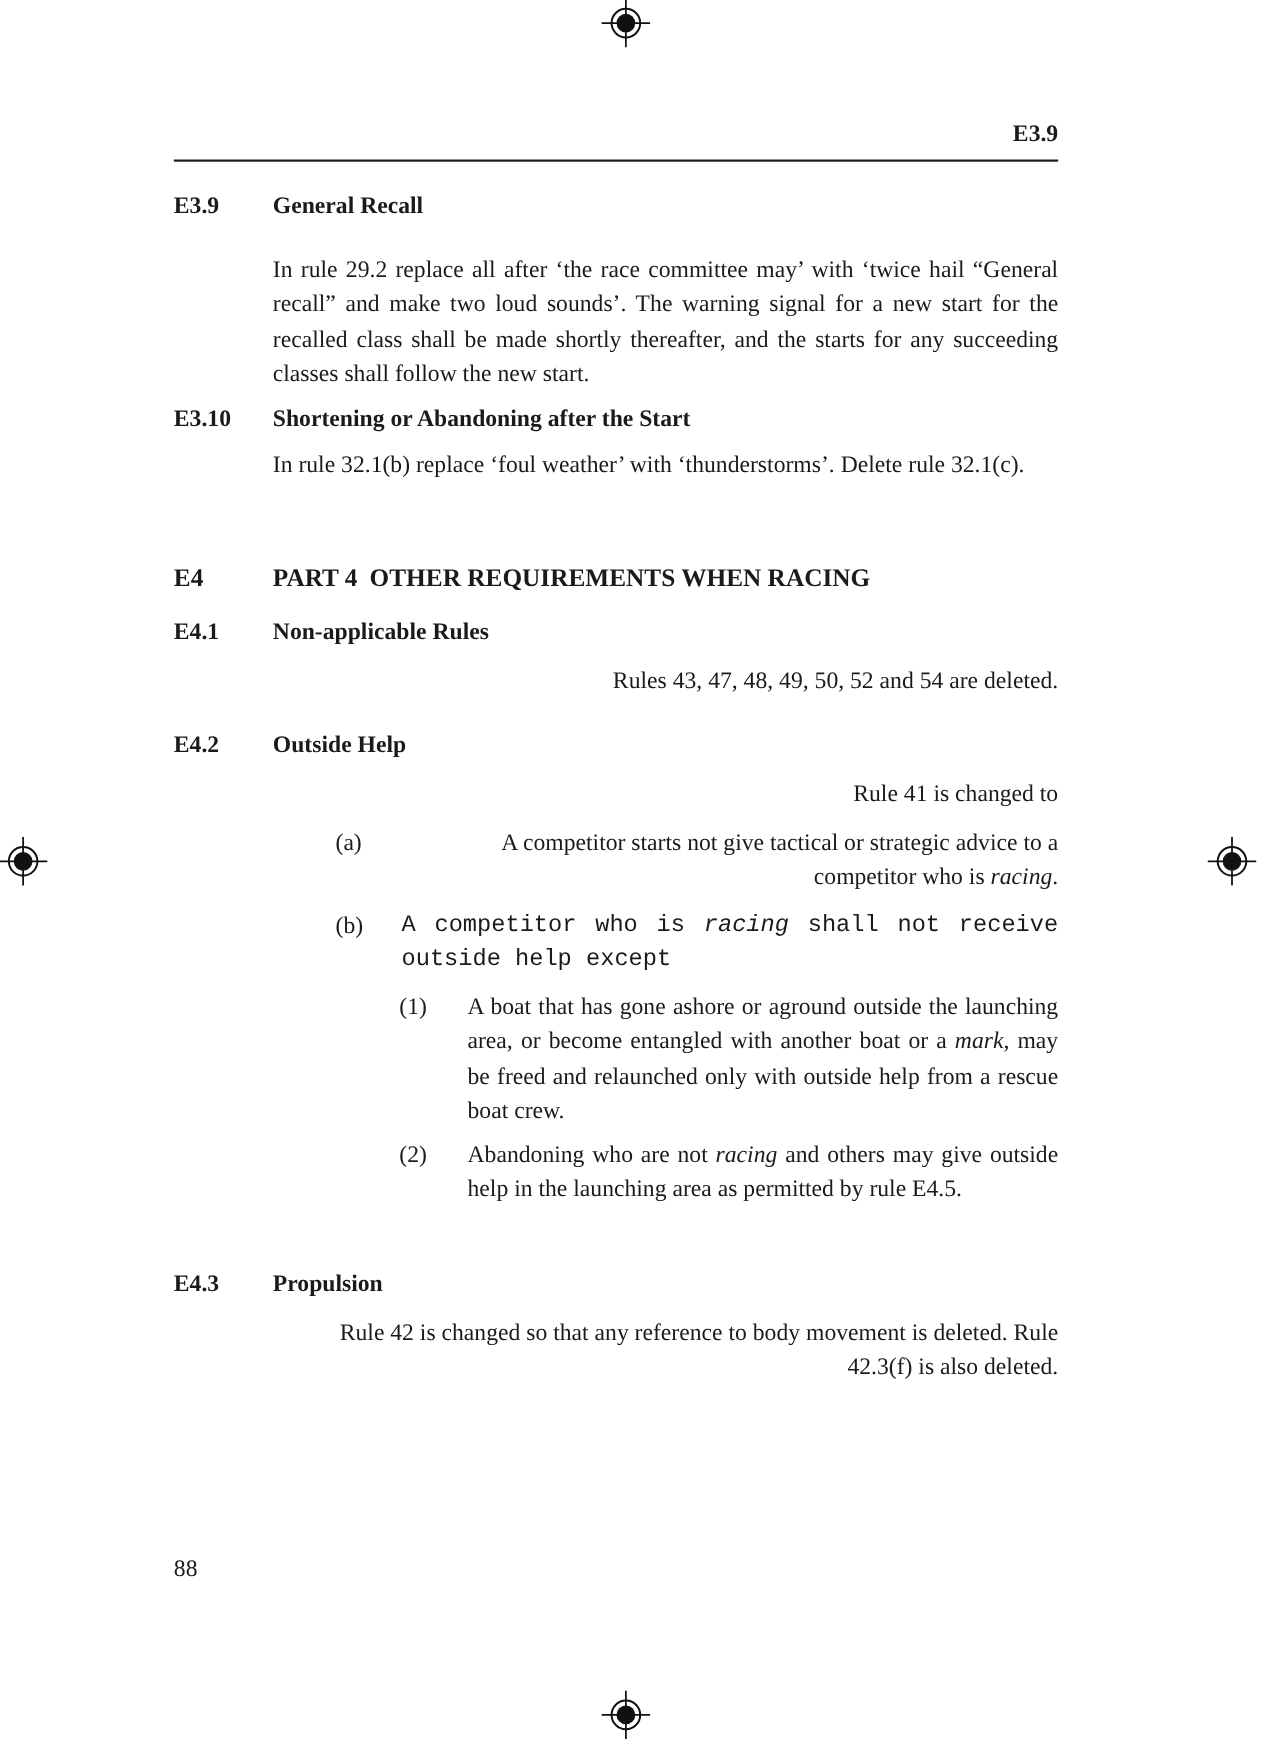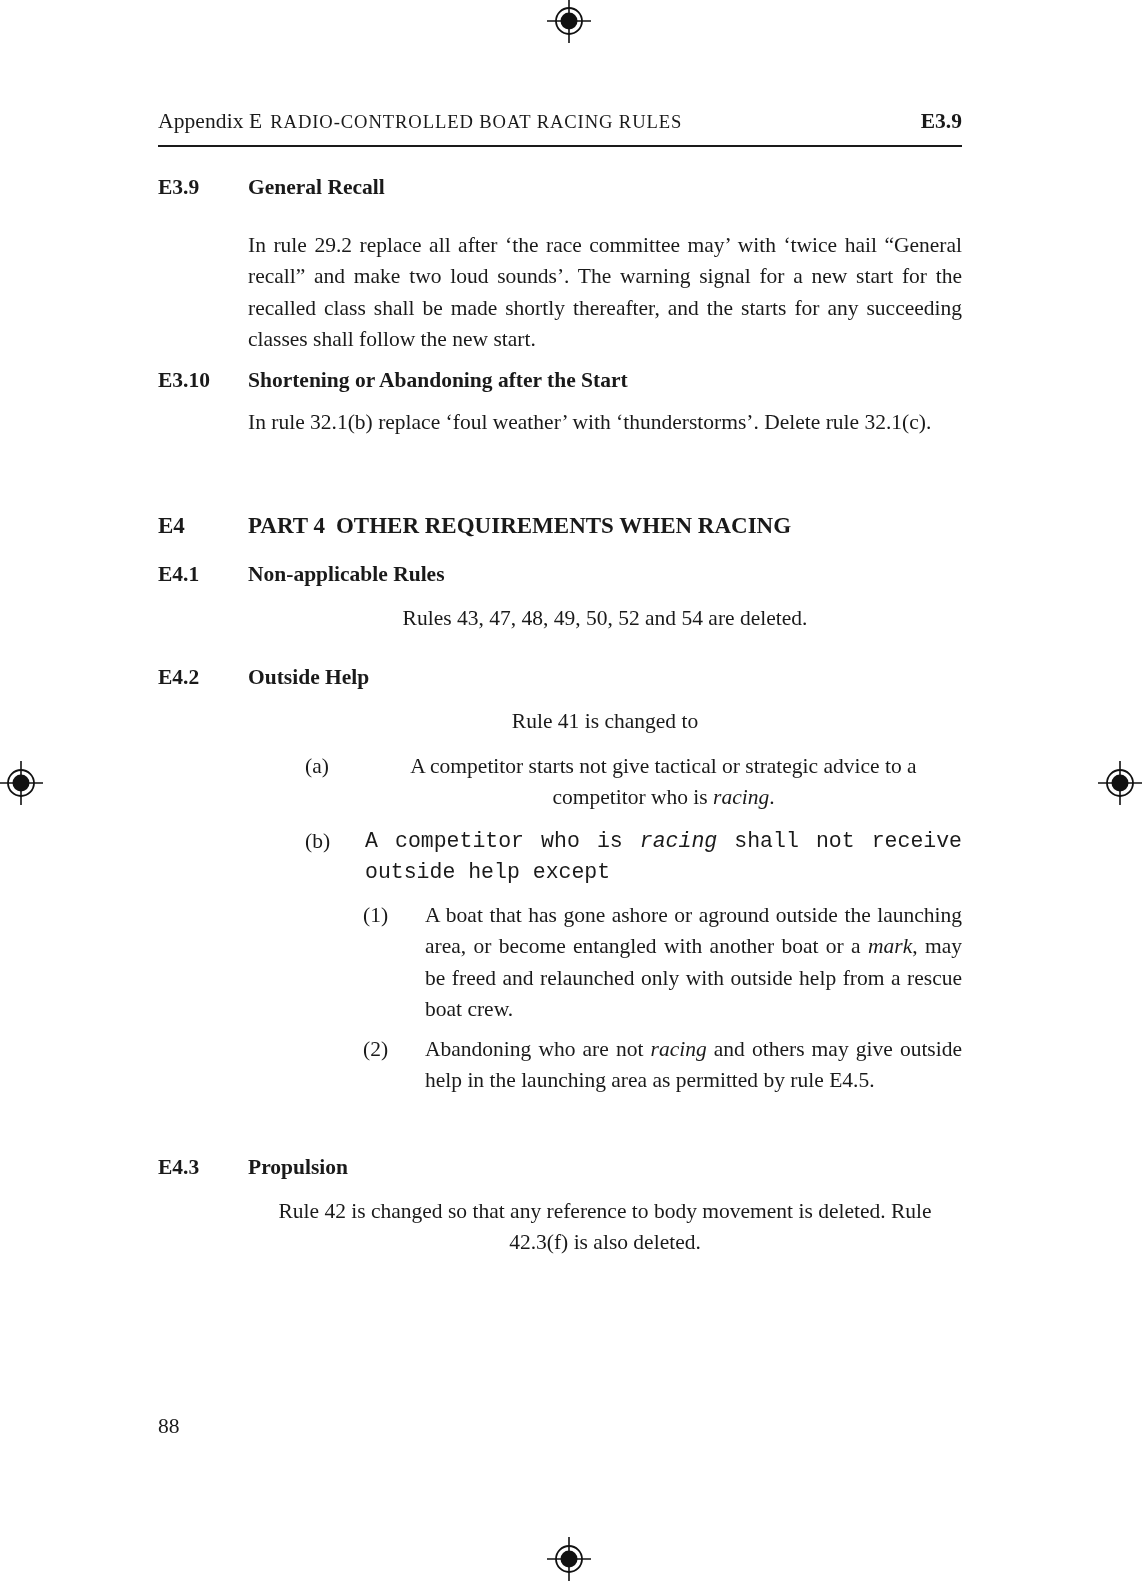--- a/index.html
+++ b/index.html
@@ -108,21 +108,21 @@
   .bigheading .part-label { margin-right: 11px; }
 
   .body {
     position: absolute;
     font-size: 21.5px;
     line-height: 31.4px;
     text-align: justify;
     text-justify: inter-word;
     hyphens: manual;
   }
-  .body.noj { text-align: center; }
+  .body.noj { text-align: right; }
 
   
   .lvl1 { left: 90px; width: 714px; }   
   .lvl2-mark { left: 147px; width: 58px; }
   .lvl2 { left: 207px; width: 597px; }
   .lvl3-mark { left: 205px; width: 62px; }
   .lvl3 { left: 267px; width: 537px; }
 
   .mark {
     position: absolute;
@@ -163,23 +163,20 @@
   <circle cx="23" cy="23" r="8.5" fill="#111"></circle>
 </svg>
 <svg class="regmark" id="regmark-right" viewBox="0 0 46 46">
   <line x1="23" y1="1" x2="23" y2="45" stroke="#111" stroke-width="1.6"></line>
   <line x1="1" y1="23" x2="45" y2="23" stroke="#111" stroke-width="1.6"></line>
   <circle cx="23" cy="23" r="13" fill="none" stroke="#111" stroke-width="1.8"></circle>
   <circle cx="23" cy="23" r="8.5" fill="#111"></circle>
 </svg>
 
 <div class="running-head">
-  <div class="rh-left">
-    <span class="rh-appendix">Appendix E</span><span class="rh-smallcaps">RADIO-CONTROLLED BOAT RACING RULES</span>
-  </div>
   <div class="rh-right">E3.9</div>
 </div>
 <div class="rule"></div>
 
 <div class="page">
 
   <div class="row" style="top:172px;">
     <span class="num heading-num">E3.9</span>
     <span class="heading-text">General Recall</span>
   </div>

